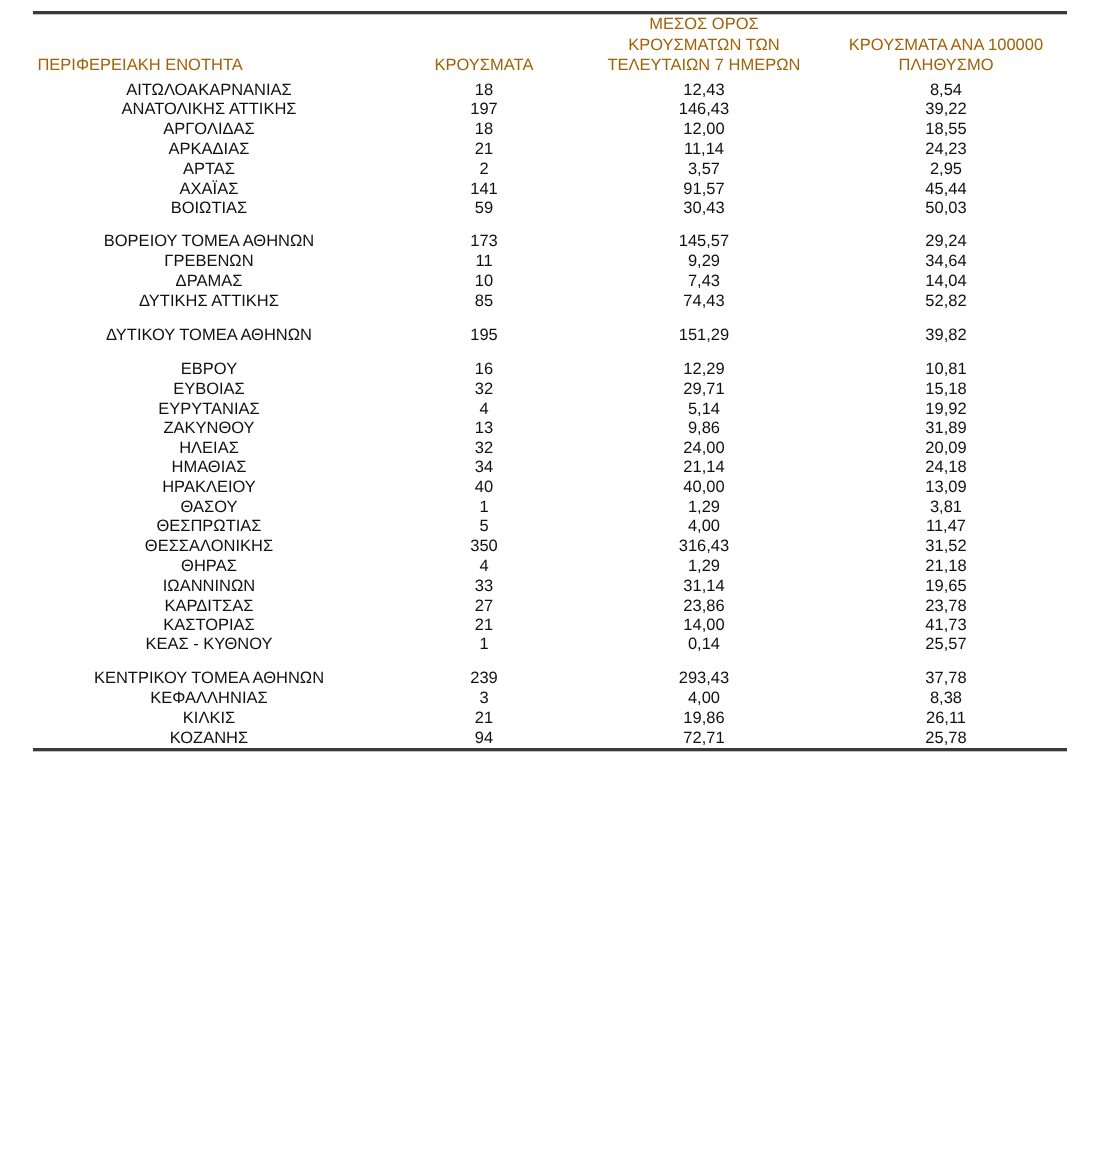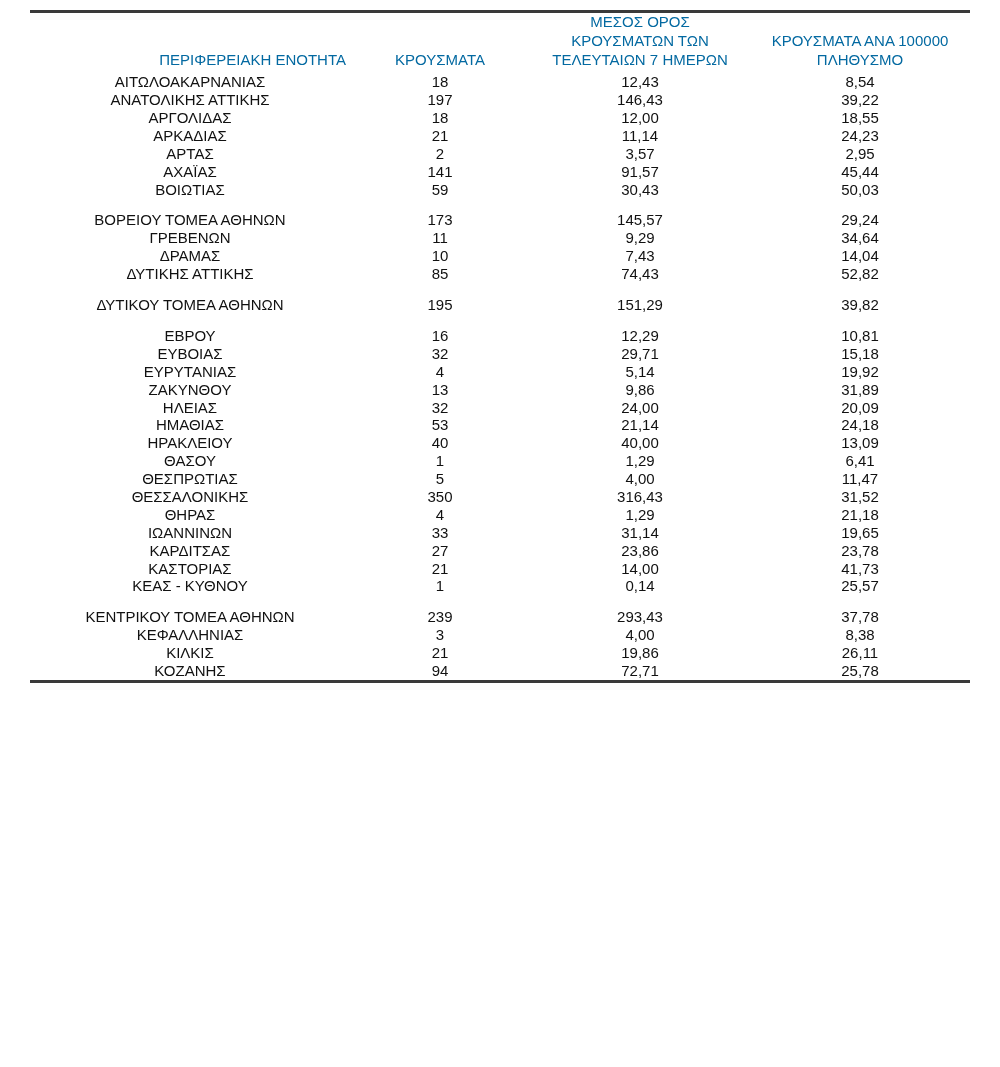--- a/index.html
+++ b/index.html
@@ -39,24 +39,24 @@
     border-top: 3px solid #3a3a3a;
     height: 0;
   }
   thead th {
     font-weight: normal;
     font-size: 15px;
     vertical-align: bottom;
     padding: 0 4px 4px 4px;
     line-height: 1.25;
     text-align: center;
-    color: #0369a1;
+    color: #a16207;
   }
   thead th.col-region {
-    text-align: right;
+    text-align: left;
   }
   tbody td {
     font-size: 15px;
     line-height: 1.06;
     padding: 1px 4px;
     text-align: center;
     color: #111;
     white-space: nowrap;
   }
   tbody tr.spacer td {
@@ -207,35 +207,35 @@
           <td>31,89</td>
         </tr>
         <tr>
           <td>ΗΛΕΙΑΣ</td>
           <td>32</td>
           <td>24,00</td>
           <td>20,09</td>
         </tr>
         <tr>
           <td>ΗΜΑΘΙΑΣ</td>
-          <td>53</td>
+          <td>34</td>
           <td>21,14</td>
           <td>24,18</td>
         </tr>
         <tr>
           <td>ΗΡΑΚΛΕΙΟΥ</td>
           <td>40</td>
           <td>40,00</td>
           <td>13,09</td>
         </tr>
         <tr>
           <td>ΘΑΣΟΥ</td>
           <td>1</td>
           <td>1,29</td>
-          <td>6,41</td>
+          <td>3,81</td>
         </tr>
         <tr>
           <td>ΘΕΣΠΡΩΤΙΑΣ</td>
           <td>5</td>
           <td>4,00</td>
           <td>11,47</td>
         </tr>
         <tr>
           <td>ΘΕΣΣΑΛΟΝΙΚΗΣ</td>
           <td>350</td>

